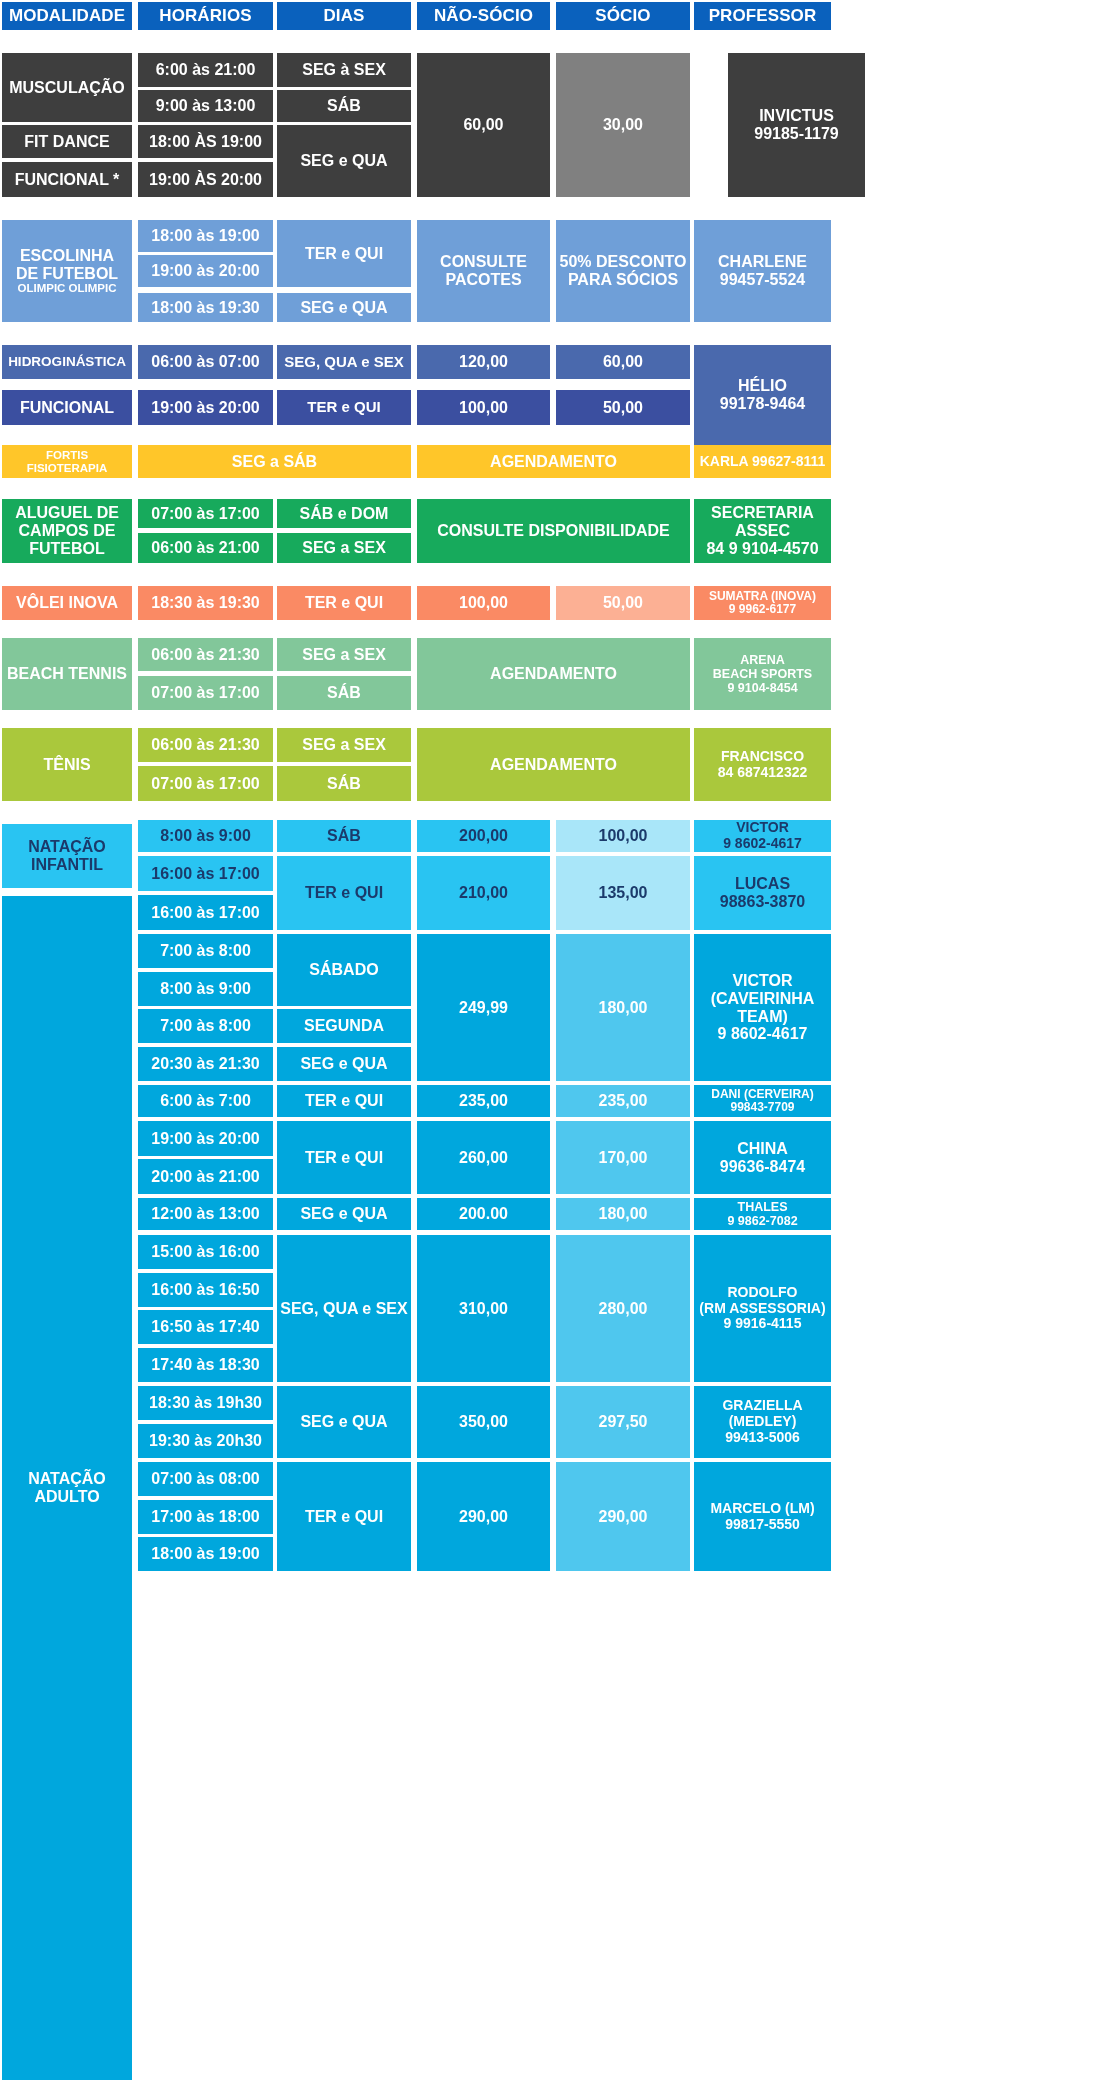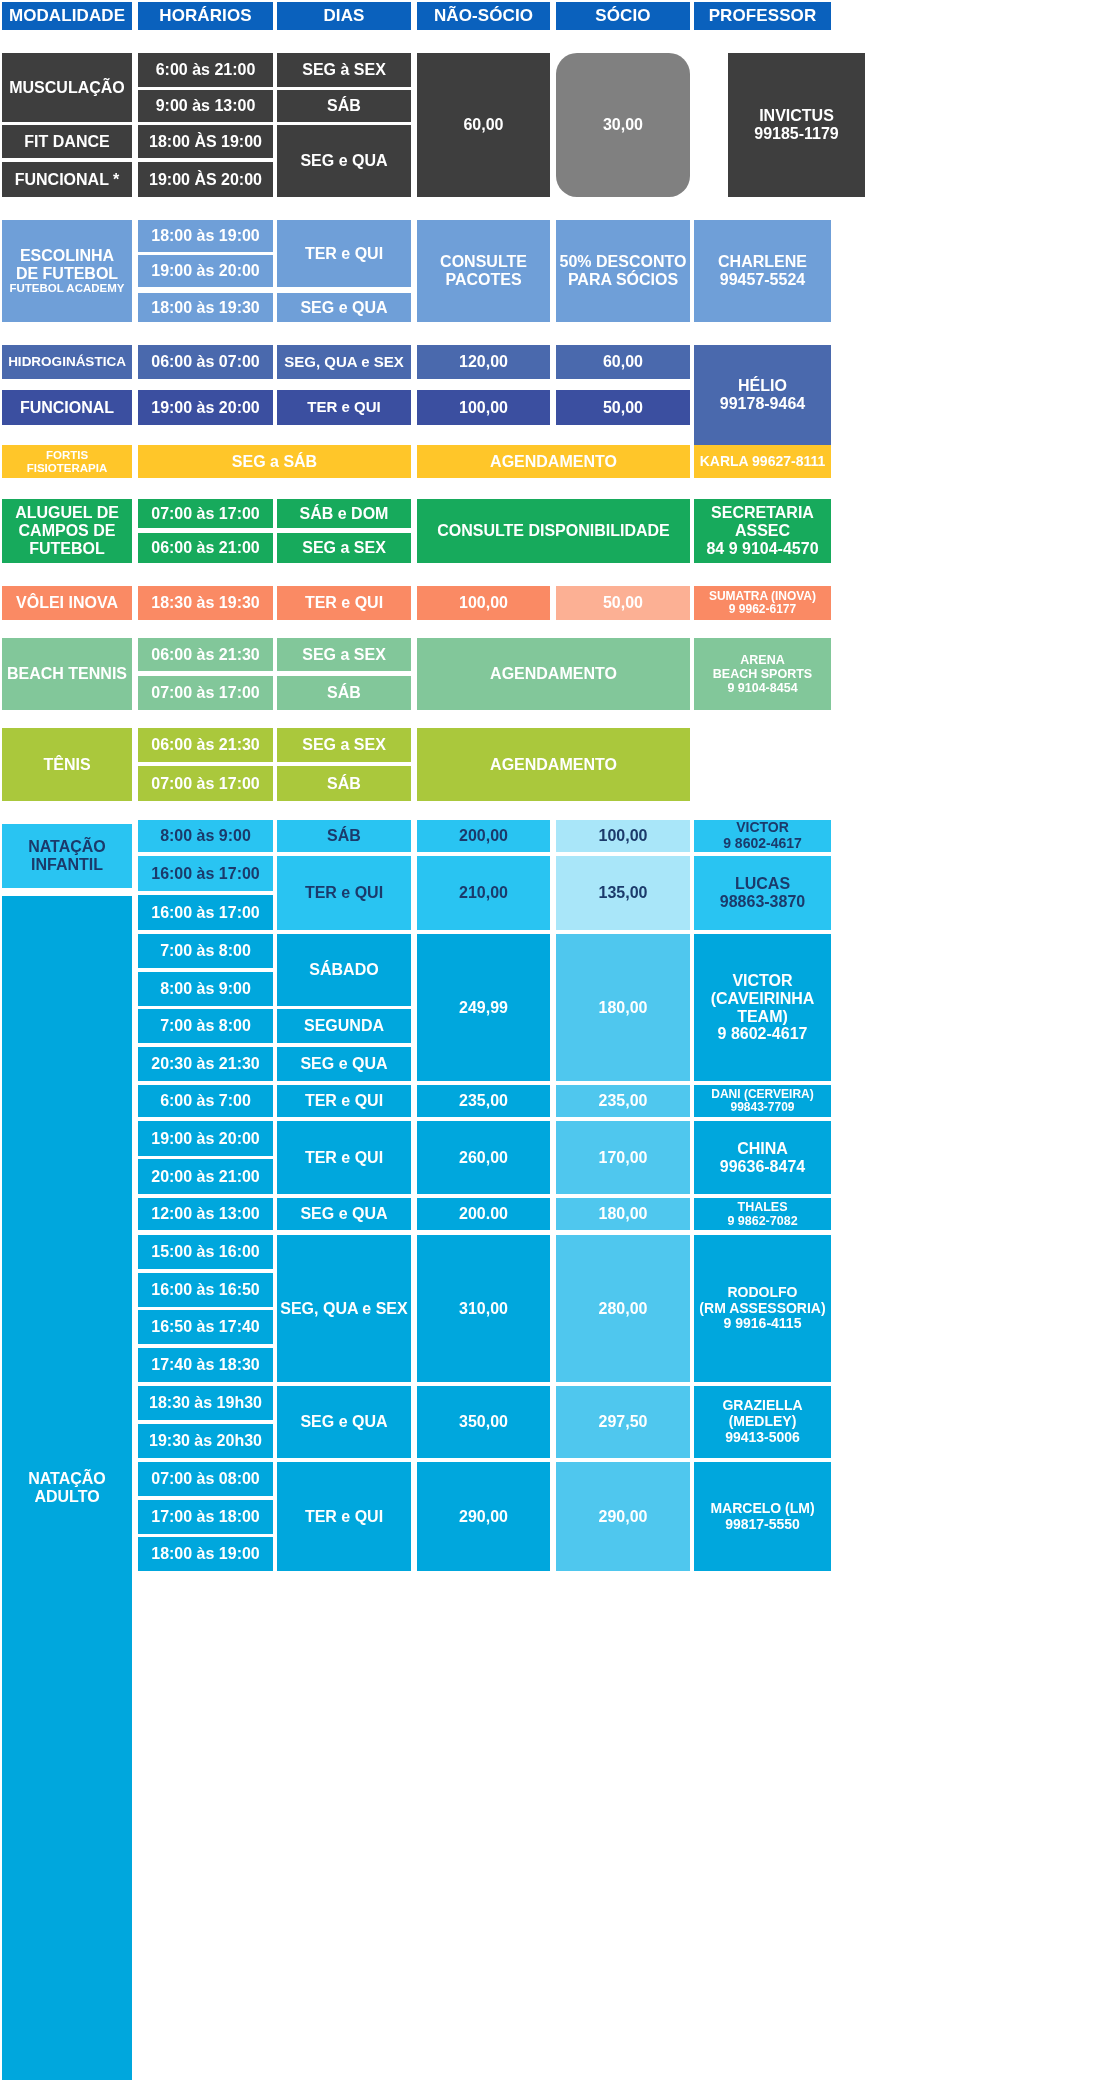--- a/index.html
+++ b/index.html
@@ -75,28 +75,28 @@
     </div>
     <div class="cell d" style="left: 277px; top: 90px; width: 134px; height: 32px; background: rgb(62, 62, 62);">
       <span>SÁB</span>
     </div>
     <div class="cell d" style="left: 277px; top: 125px; width: 134px; height: 72px; background: rgb(62, 62, 62);">
       <span>SEG e QUA</span>
     </div>
     <div class="cell p" style="left: 417px; top: 53px; width: 133px; height: 144px; background: rgb(62, 62, 62);">
       <span>60,00</span>
     </div>
-    <div class="cell p" style="left: 556px; top: 53px; width: 134px; height: 144px; background: rgb(128, 128, 128); border-radius: 21px;">
+    <div class="cell p" style="left: 556px; top: 53px; width: 134px; height: 144px; background: rgb(128, 128, 128);">
       <span>30,00</span>
     </div>
     <div class="cell pr" style="left: 694px; top: 53px; width: 137px; height: 144px; background: rgb(62, 62, 62); margin-left: 34px;">
       <span>INVICTUS<br>99185-1179</span>
     </div>
     <div class="cell m" style="left: 2px; top: 220px; width: 130px; height: 102px; background: rgb(111, 159, 216);">
-      <span>ESCOLINHA<br>DE FUTEBOL<br><span style="font-size:11.5px">FUTEBOL ACADEMY</span></span>
+      <span>ESCOLINHA<br>DE FUTEBOL<br><span style="font-size:11.5px">OLIMPIC OLIMPIC</span></span>
     </div>
     <div class="cell t" style="left: 138px; top: 220px; width: 135px; height: 32px; background: rgb(111, 159, 216);">
       <span>18:00 às 19:00</span>
     </div>
     <div class="cell t" style="left: 138px; top: 255px; width: 135px; height: 32px; background: rgb(111, 159, 216);">
       <span>19:00 às 20:00</span>
     </div>
     <div class="cell t" style="left: 138px; top: 293px; width: 135px; height: 29px; background: rgb(111, 159, 216);">
       <span>18:00 às 19:30</span>
     </div>
@@ -230,20 +230,23 @@
       <span>07:00 às 17:00</span>
     </div>
     <div class="cell d" style="left: 277px; top: 728px; width: 134px; height: 34px; background: rgb(170, 200, 60);">
       <span>SEG a SEX</span>
     </div>
     <div class="cell d" style="left: 277px; top: 766px; width: 134px; height: 35px; background: rgb(170, 200, 60);">
       <span>SÁB</span>
     </div>
     <div class="cell p" style="left: 417px; top: 728px; width: 273px; height: 73px; background: rgb(170, 200, 60);">
       <span>AGENDAMENTO</span>
+    </div>
+    <div class="cell pr" style="left: 694px; top: 728px; width: 137px; height: 73px; background: rgb(170, 200, 60); font-size: 14px;">
+      <span>FRANCISCO<br>84 687412322</span>
     </div>
     <div class="cell m" style="left: 2px; top: 824px; width: 130px; height: 64px; background: rgb(41, 196, 242); color: rgb(27, 58, 107);">
       <span>NATAÇÃO<br>INFANTIL</span>
     </div>
     <div class="cell t" style="left: 138px; top: 820px; width: 135px; height: 32px; background: rgb(41, 196, 242); color: rgb(27, 58, 107);">
       <span>8:00 às 9:00</span>
     </div>
     <div class="cell d" style="left: 277px; top: 820px; width: 134px; height: 32px; background: rgb(41, 196, 242); color: rgb(27, 58, 107);">
       <span>SÁB</span>
     </div>

